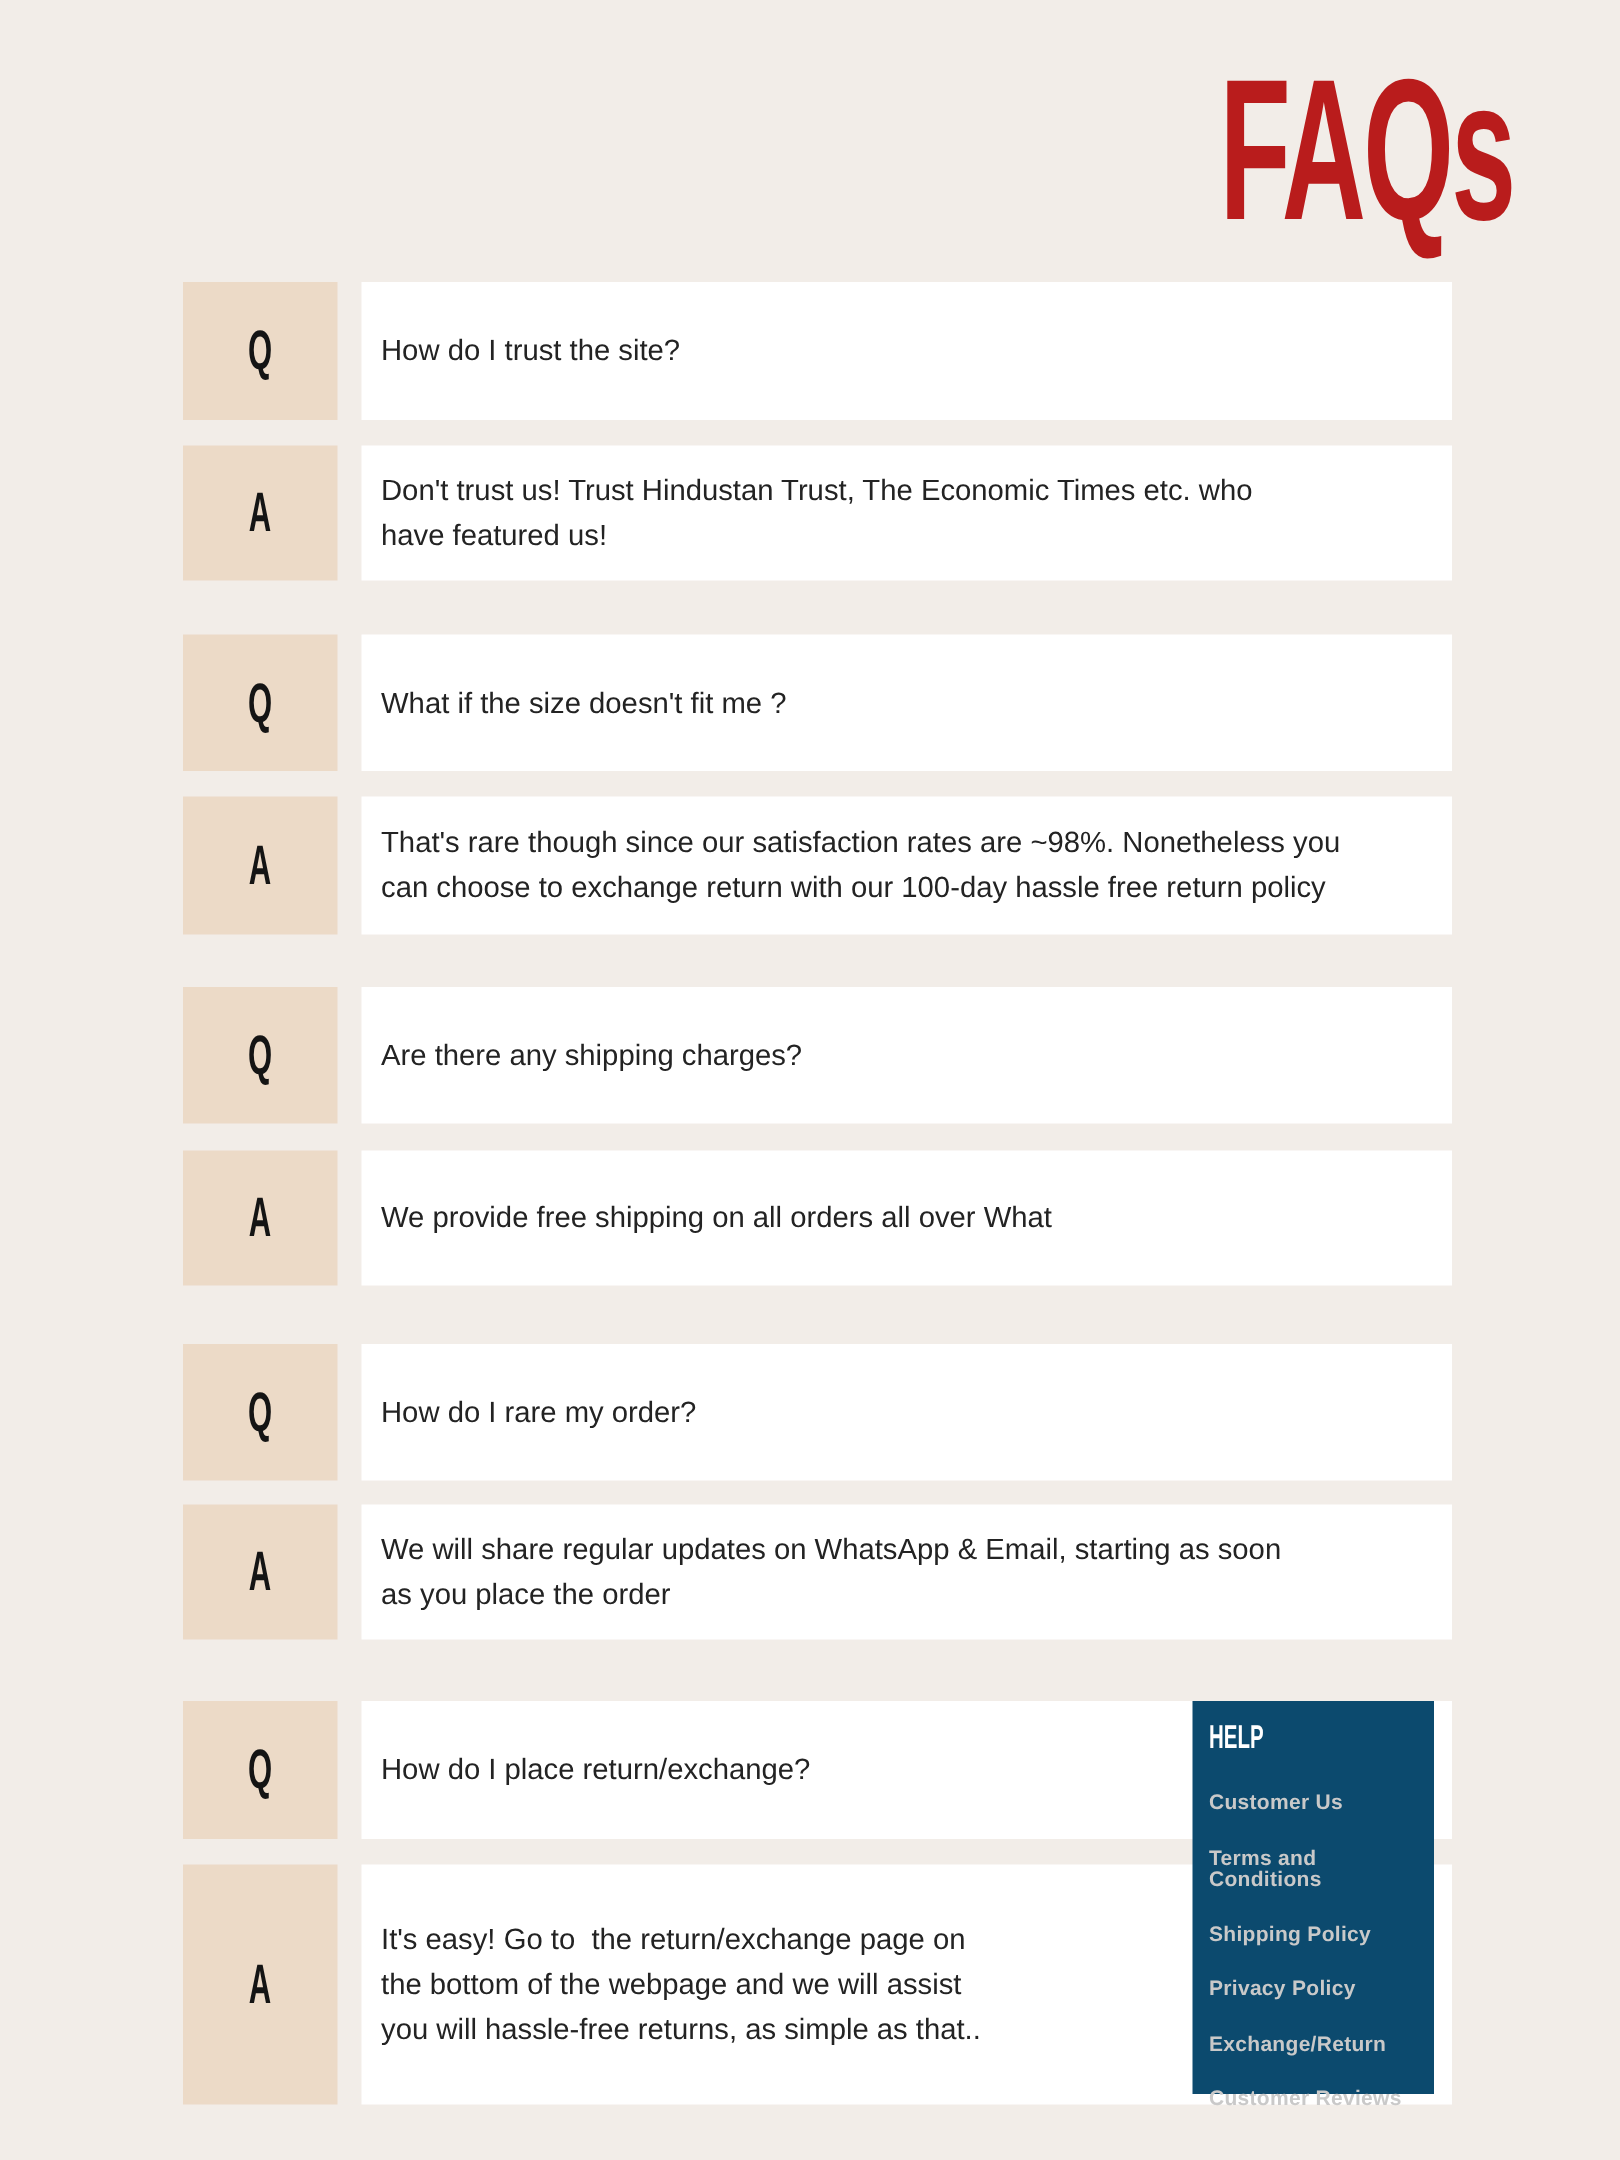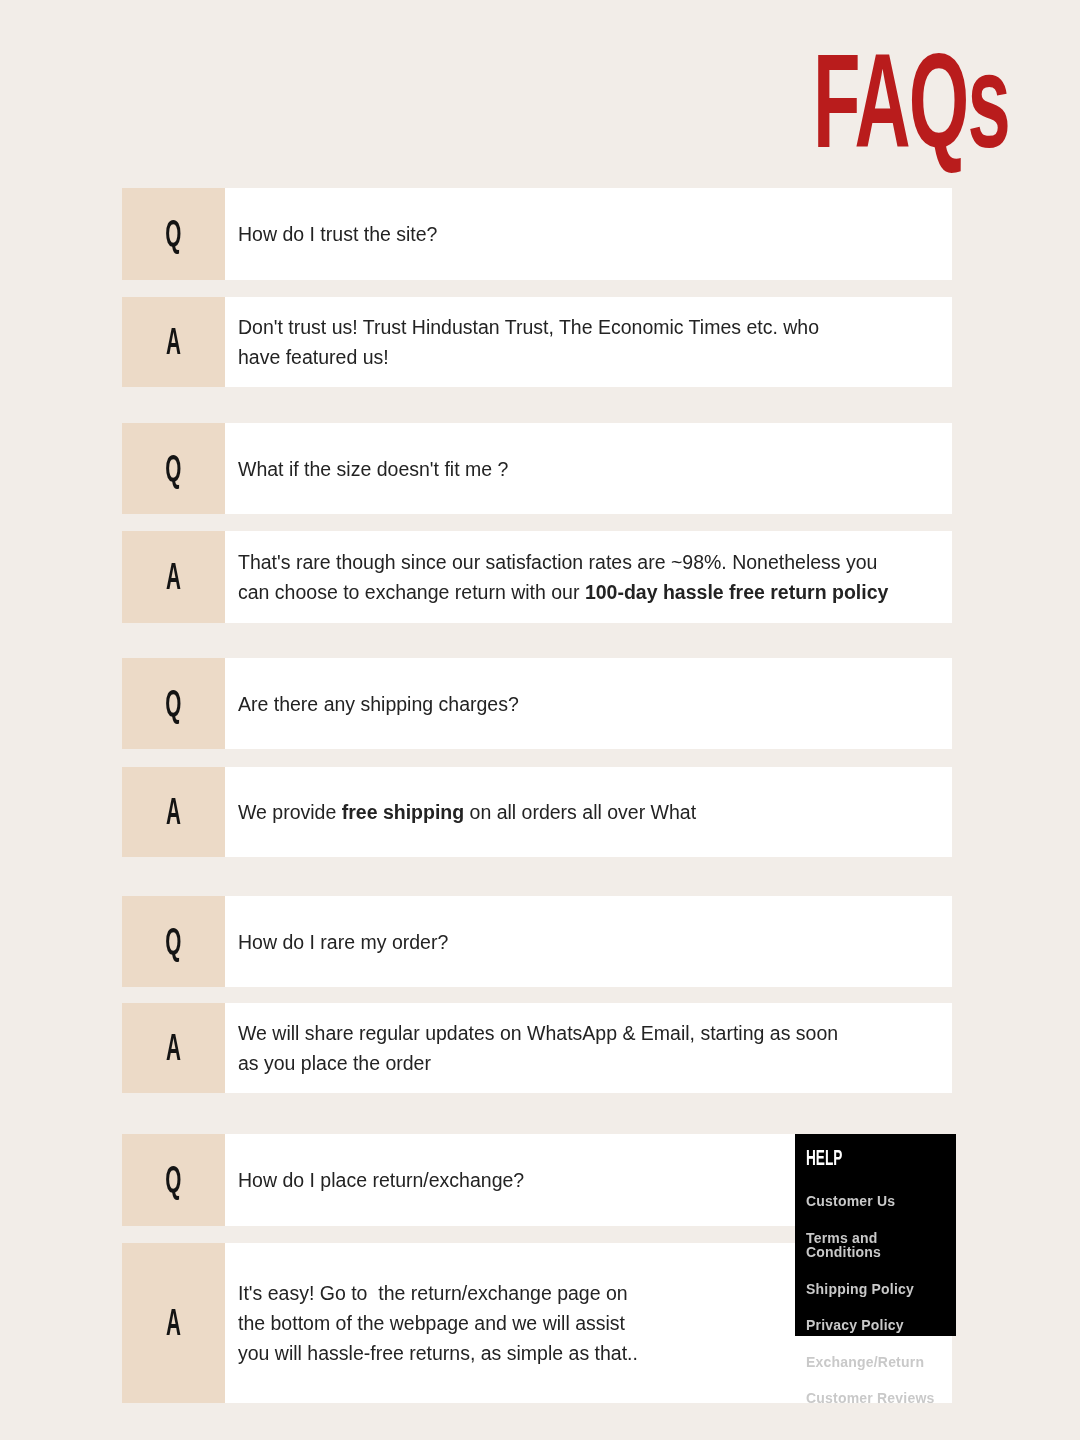--- a/index.html
+++ b/index.html
@@ -44,43 +44,43 @@
   .qa-label .letter {
     font-size: 37px;
     font-weight: 700;
     color: #141414;
     display: inline-block;
     transform: scaleX(0.56);
     transform-origin: center;
   }
   .qa-content {
     width: 727px;
-    margin-left: 0;
+    margin-left: 16px;
     background: #ffffff;
     display: flex;
     flex-direction: column;
     justify-content: center;
     padding-left: 13px;
     box-sizing: border-box;
     flex: none;
   }
   .line {
     font-size: 19.5px;
     line-height: 30px;
     color: #232323;
     white-space: pre-wrap;
   }
-  .line .bseg { font-weight: 700; }
+  .line .bseg { font-weight: 400; }
   .help {
     position: absolute;
     left: 795px;
     top: 1134px;
     width: 161px;
-    height: 202px;
-    background: #000000;
+    height: 262px;
+    background: #0c4a6e;
     box-sizing: border-box;
     padding: 12px 8px 0 11px;
   }
   .help-title {
     font-size: 22px;
     font-weight: 700;
     color: #ffffff;
     line-height: 24px;
   }
   .help-title .condense {

